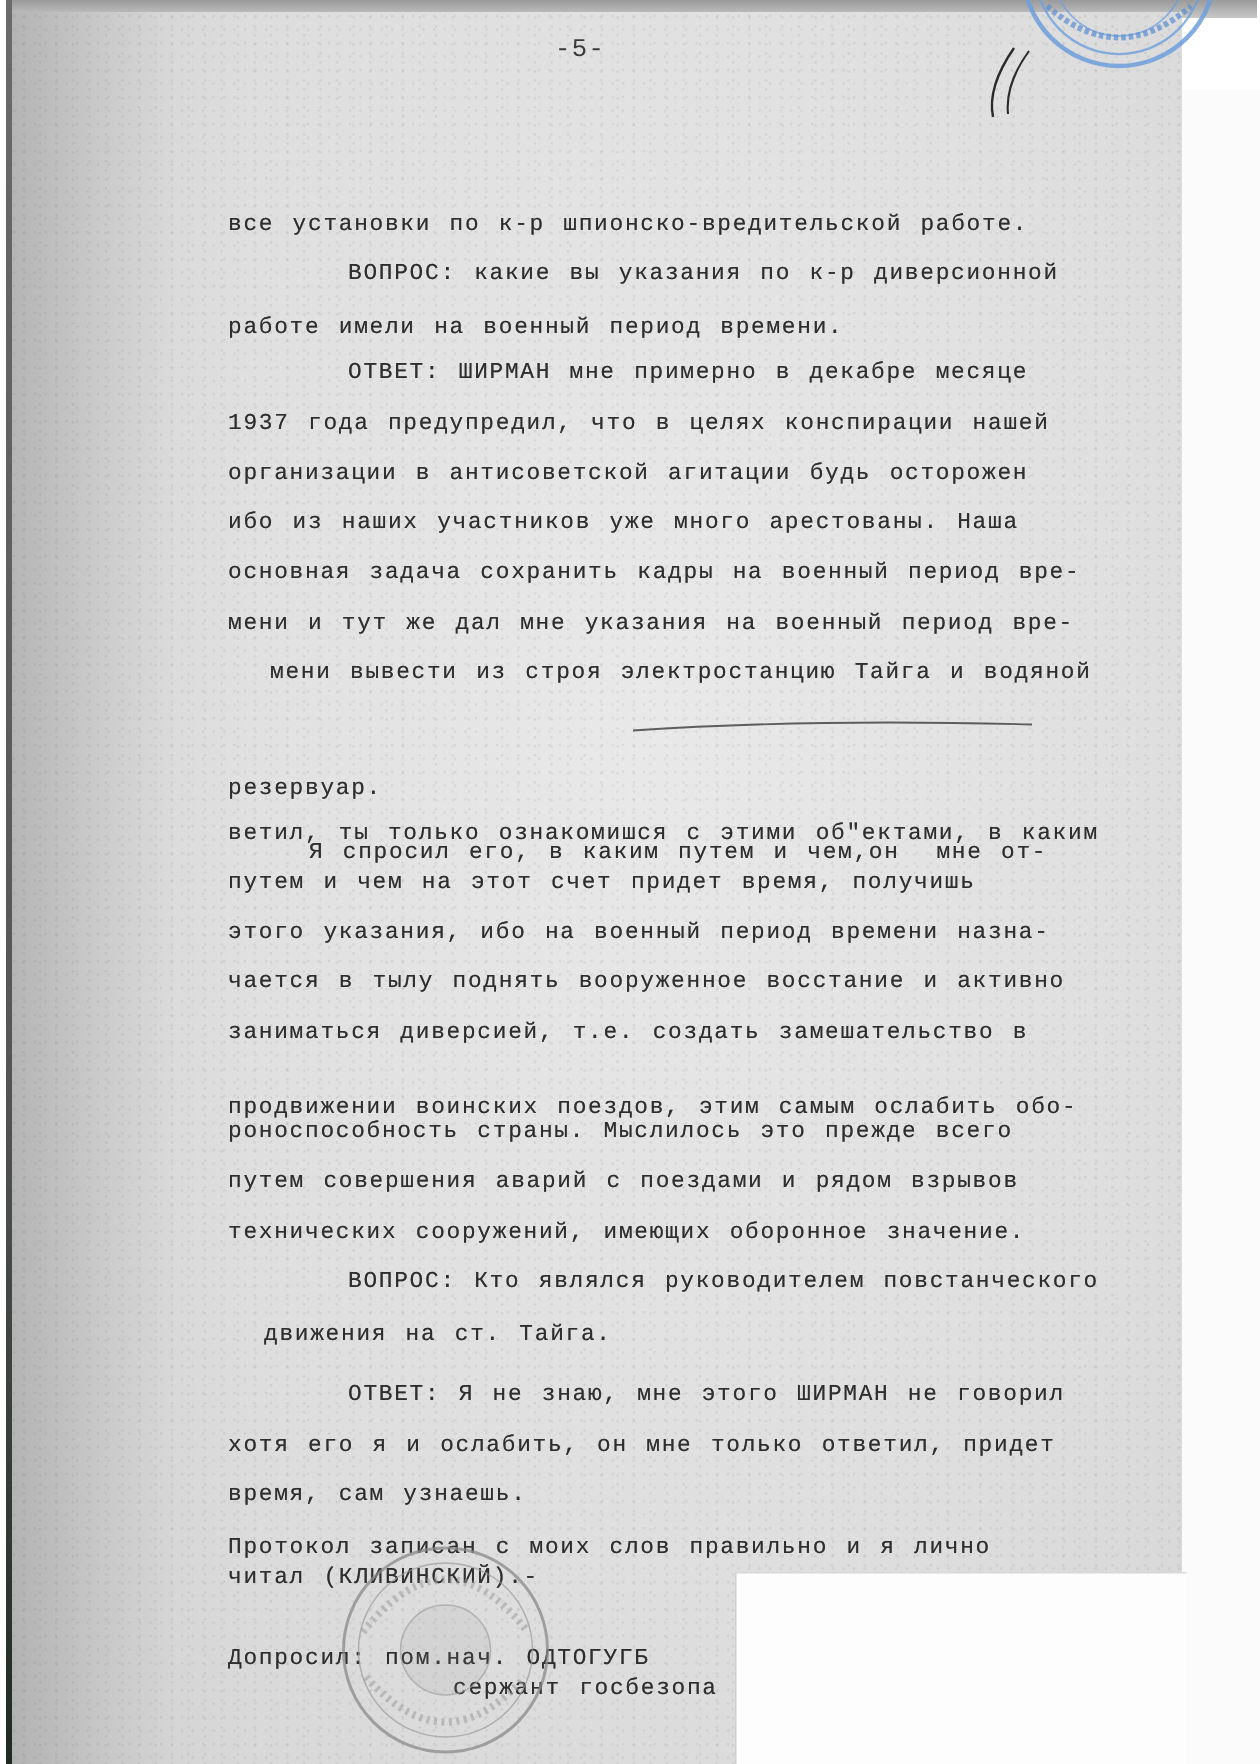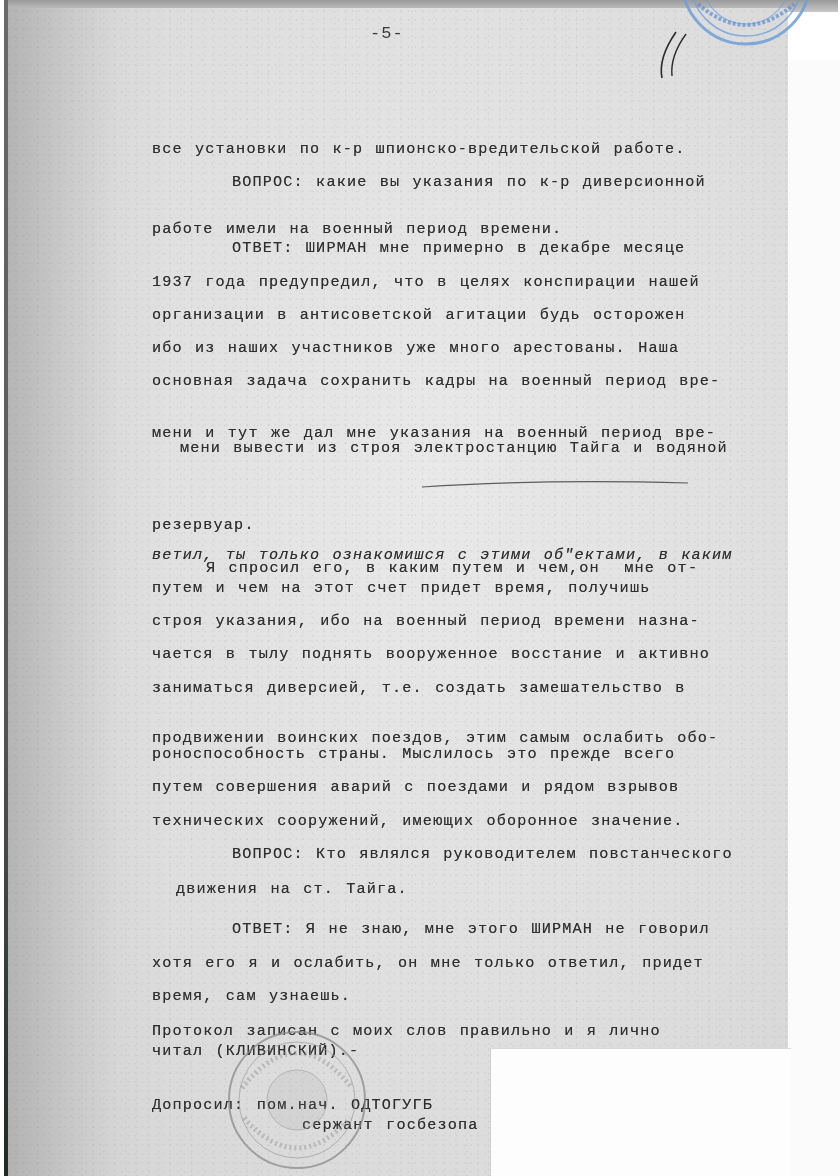--- a/index.html
+++ b/index.html
@@ -129,33 +129,33 @@
   <div class="page-number">-5-</div>
 
   <svg class="hand-mark" viewBox="0 0 50 52">
     <path d="M16 50 Q12 30 30 4" fill="none" stroke="#2a2a2a" stroke-width="1.6"></path>
     <path d="M26 48 Q24 28 40 6" fill="none" stroke="#2a2a2a" stroke-width="1.4"></path>
   </svg>
 
   <div class="text-block">
     <div class="line" style="top:0px;">все установки по к-р шпионско-вредительской работе.</div>
     <div class="line indent" style="top:33px;">ВОПРОС: какие вы указания по к-р диверсионной</div>
-    <div class="line" style="top:80px;">работе имели на военный период времени.</div>
+    <div class="line" style="top:69px;">работе имели на военный период времени.</div>
     <div class="line indent" style="top:99px;">ОТВЕТ: ШИРМАН мне примерно в декабре месяце</div>
     <div class="line" style="top:133px;">1937 года предупредил, что в целях конспирации нашей</div>
     <div class="line" style="top:166px;">организации в антисоветской агитации будь осторожен</div>
     <div class="line" style="top:199px;">ибо из наших участников уже много арестованы. Наша</div>
     <div class="line" style="top:232px;">основная задача сохранить кадры на военный период вре-</div>
-    <div class="line" style="top:266px;margin-top:18px;">мени и тут же дал мне указания на военный период вре-</div>
+    <div class="line" style="top:266px;">мени и тут же дал мне указания на военный период вре-</div>
     <div class="line" style="top:299px;padding-left:28px;">мени вывести из строя электростанцию Тайга и водяной</div>
     <div class="line" style="top:332px;margin-top:44px;">резервуар.</div>
     <div class="line indent-sm" style="top:373px;margin-top:46px;">Я спросил его, в каким путем и чем,он  мне от-</div>
-    <div class="line" style="top:406px;font-style:italic;">ветил, ты только ознакомишся с этими об"ектами, в каким</div>
+    <div class="line" style="top:406px;">ветил, ты только ознакомишся с этими об"ектами, в каким</div>
     <div class="line" style="top:439px;">путем и чем на этот счет придет время, получишь</div>
-    <div class="line" style="top:472px;">строя указания, ибо на военный период времени назна-</div>
+    <div class="line" style="top:472px;">этого указания, ибо на военный период времени назна-</div>
     <div class="line" style="top:505px;">чается в тылу поднять вооруженное восстание и активно</div>
     <div class="line" style="top:539px;">заниматься диверсией, т.е. создать замешательство в</div>
     <div class="line" style="top:589px;">продвижении воинских поездов, этим самым ослабить обо-</div>
     <div class="line" style="top:605px;">роноспособность страны. Мыслилось это прежде всего</div>
     <div class="line" style="top:638px;">путем совершения аварий с поездами и рядом взрывов</div>
     <div class="line" style="top:672px;">технических сооружений, имеющих оборонное значение.</div>
     <div class="line indent" style="top:705px;">ВОПРОС: Кто являлся руководителем повстанческого</div>
     <div class="line" style="top:740px;margin-left:24px;">движения на ст. Тайга.</div>
     <div class="line indent" style="top:780px;">ОТВЕТ: Я не знаю, мне этого ШИРМАН не говорил</div>
     <div class="line" style="top:814px;">хотя его я и ослабить, он мне только ответил, придет</div>

